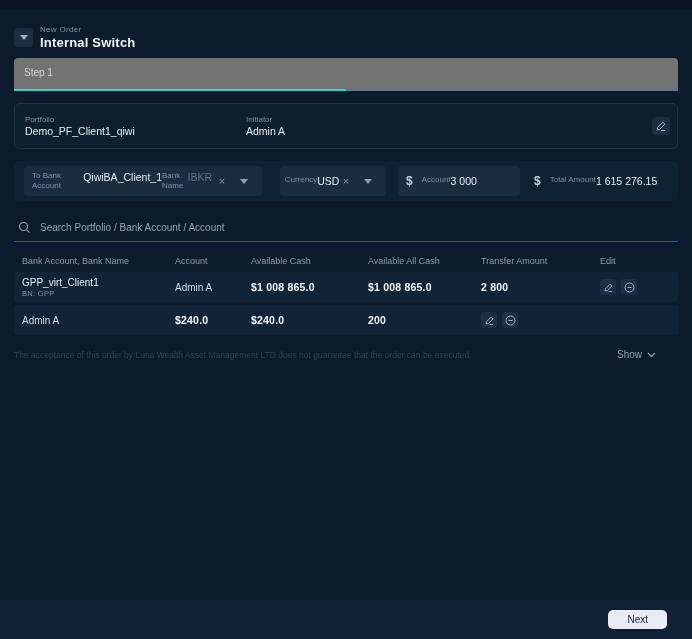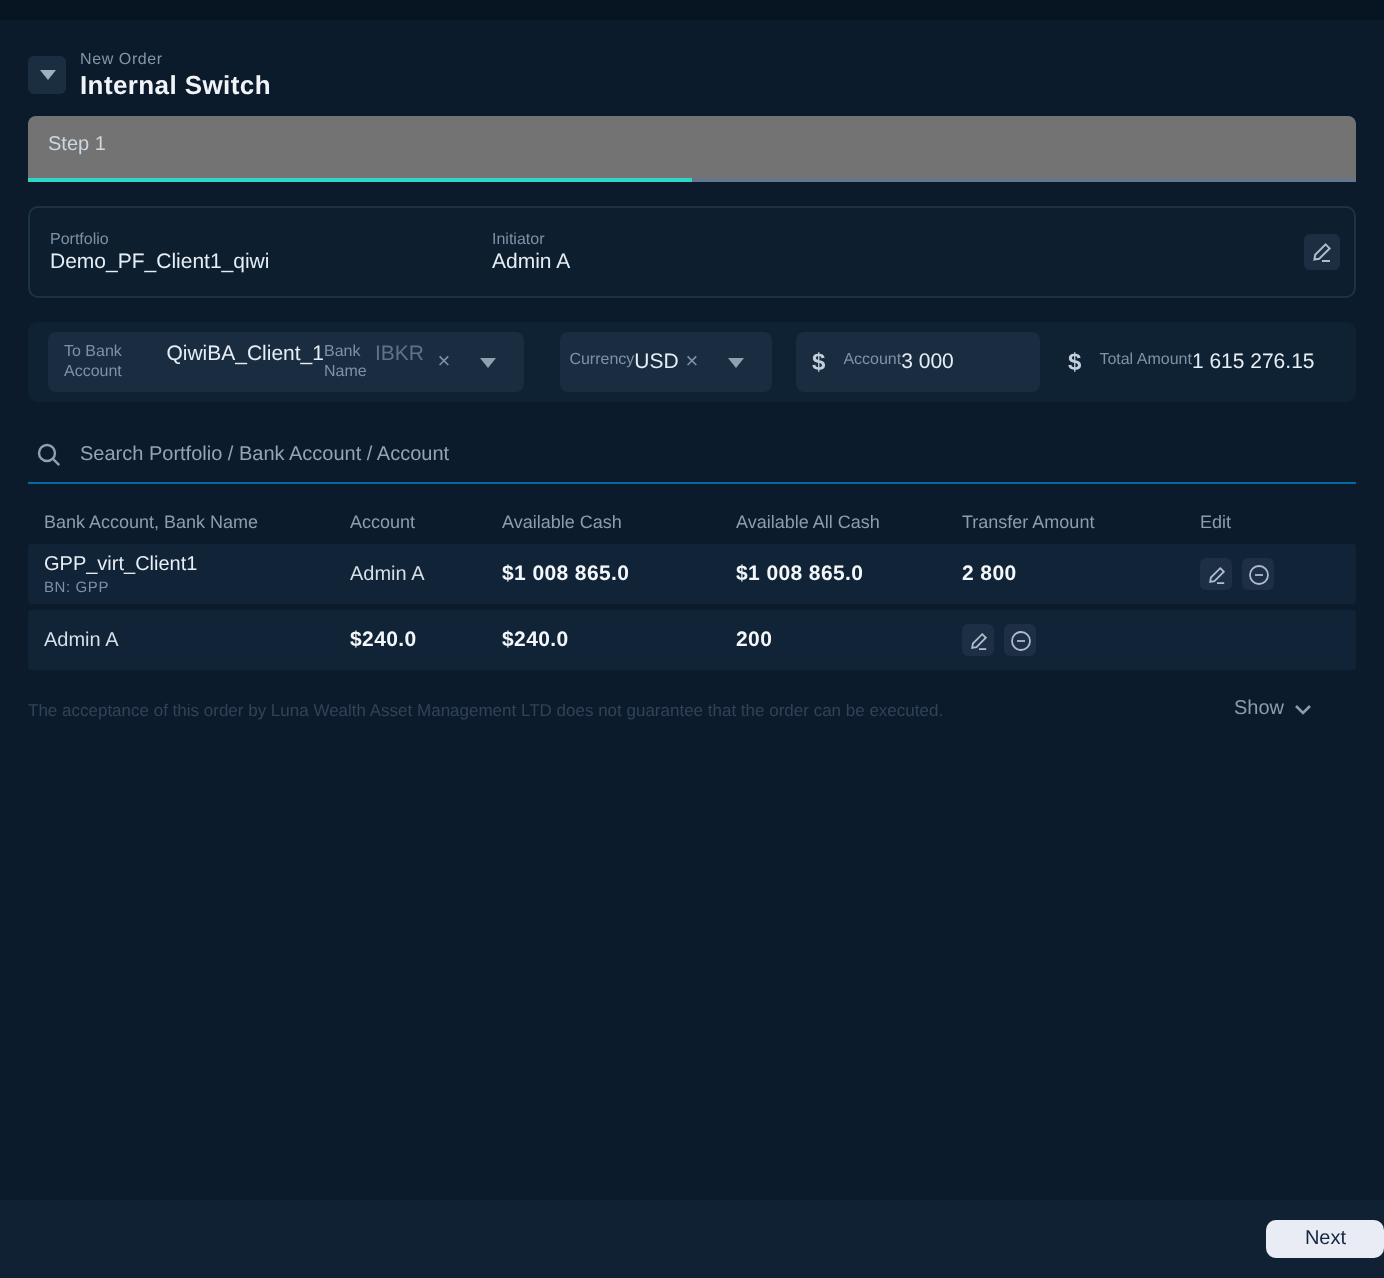--- a/index.html
+++ b/index.html
@@ -112,21 +112,21 @@
   .note-row { margin-top:14px; display:flex; justify-content:space-between; align-items:center; }
   .disclaimer { font-size:8.5px; color:#30435a; }
   .show-toggle {
     display:flex; align-items:center; gap:5px; font-size:10px; color:#8b9db0;
     cursor:pointer; margin-right:22px;justify-content:flex-end;
   }
 
   
   .footer {
     flex:0 0 39px; background:#0f2133; display:flex; align-items:center;
-    justify-content:flex-end; 
+    justify-content:flex-end; padding-right:25px;
   }
   .next-btn {
     background:#e9ecf4; color:#16263e; border:none; border-radius:5px;
     font-family:"Liberation Sans",sans-serif; font-size:10px;
     padding:4px 19px; cursor:pointer; height:19px; line-height:11px;
   }
   svg { display:block; }
 </style>
 </head>
 <body>

